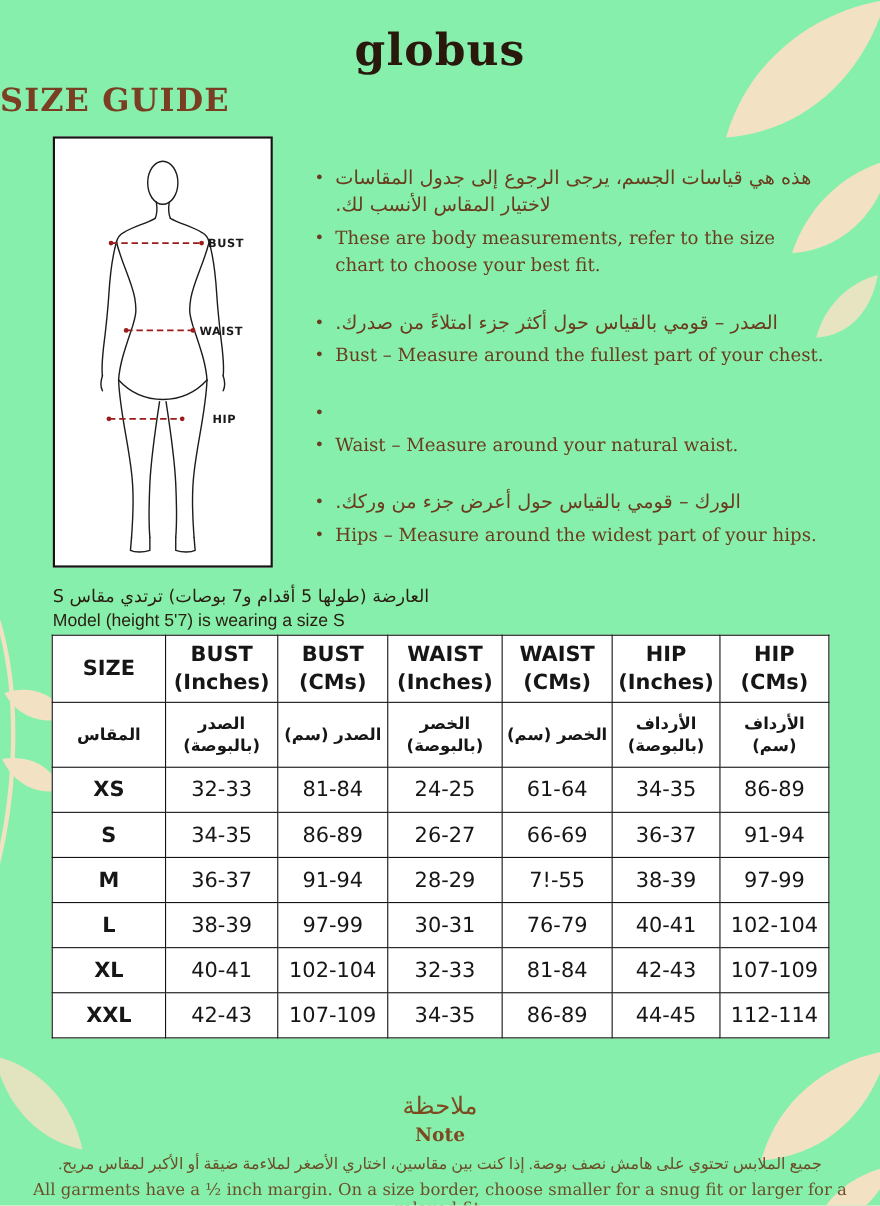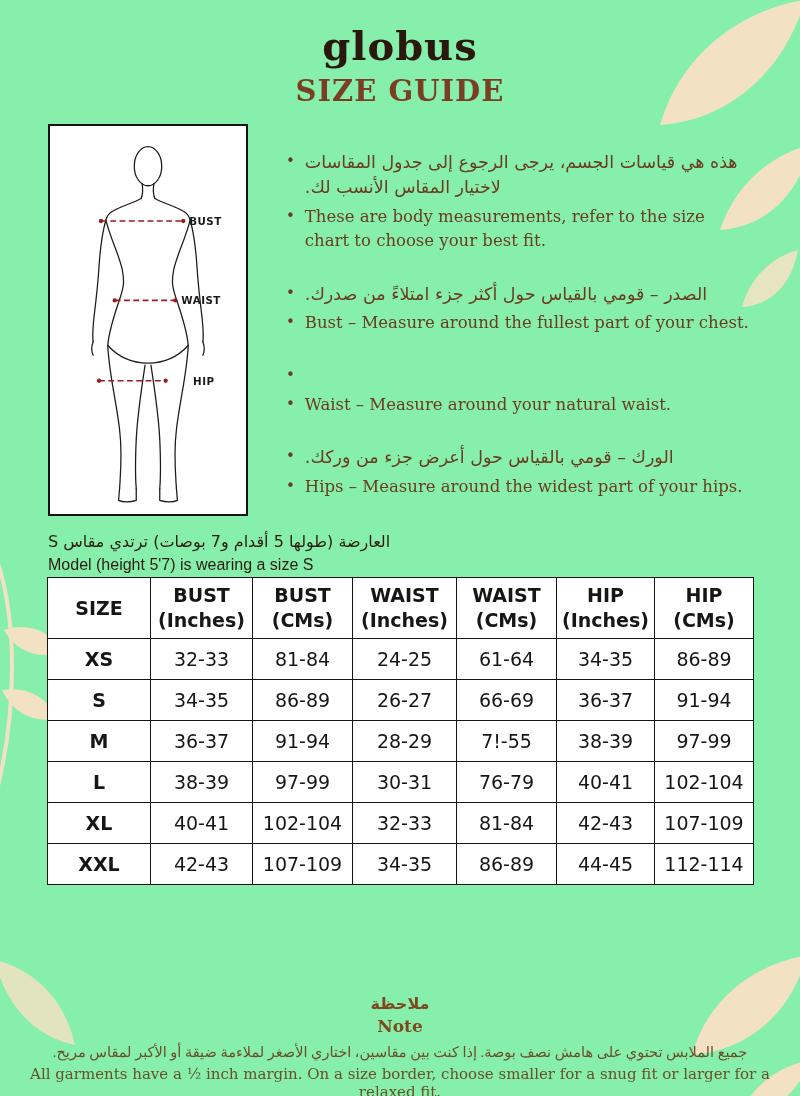--- a/index.html
+++ b/index.html
@@ -10,21 +10,21 @@
   }
   .deco { position:absolute; z-index:0; }
   .content { position:relative; z-index:1; }
 
   .brand {
     position:absolute; top:22px; left:0; width:100%; text-align:center;
     font-family:"DejaVu Serif", serif; font-weight:bold;
     font-size:40px; letter-spacing:1px; color:#2a180d;
   }
   .page-title {
-    position:absolute; top:74px; left:0; width:100%; text-align:center;
+    position:absolute; top:74px; left:0; width:100%; text-align:left;
     font-family:"DejaVu Serif", serif; font-weight:bold;
     font-size:29px; letter-spacing:1px; color:#7a3f22;
   }
 
   .figure-box {
     position:absolute; left:48px; top:124px; width:200px; height:392px;
     background:#ffffff; border:2px solid #141414; box-sizing:border-box;
   }
   .figure-box svg { display:block; width:100%; height:100%; }
   .measure-label {
@@ -68,22 +68,22 @@
   }
   .size-table tr.h-ar th {
     height:58px; font-size:15px; font-weight:bold; white-space:pre-line;
     direction:rtl; line-height:1.35;
   }
   .size-table tbody th { height:40px; font-size:19px; font-weight:bold; }
   .size-table tbody td { height:40px; font-size:19px; font-weight:normal; }
 
   .note { position:absolute; left:0; top:994px; width:100%; text-align:center; }
   .note-title-ar {
-    direction:rtl; font-family:"DejaVu Sans", sans-serif; font-weight:bold;
-    font-size:16px; color:#7d4a1f;
+    direction:rtl; font-family:"DejaVu Sans", sans-serif; font-weight:normal;
+    font-size:22px; color:#7d4a1f;
   }
   .note-title-en {
     font-family:"DejaVu Serif", serif; font-weight:bold;
     font-size:17px; color:#7d4a1f; margin-top:3px;
   }
   .note-ar {
     direction:rtl; font-family:Liberation Serif, serif;
     font-size:14.5px; color:#6b4f28; margin-top:8px;
   }
   .note-en {
@@ -230,20 +230,32 @@
 (CMs)</th>
           <th>WAIST
 (Inches)</th>
           <th>WAIST
 (CMs)</th>
           <th>HIP
 (Inches)</th>
           <th>HIP
 (CMs)</th>
         </tr>
+        <tr class="h-ar">
+          <th lang="ar">المقاس</th>
+          <th lang="ar">الصدر
+(بالبوصة)</th>
+          <th lang="ar">الصدر (سم)</th>
+          <th lang="ar">الخصر
+(بالبوصة)</th>
+          <th lang="ar">الخصر (سم)</th>
+          <th lang="ar">الأرداف
+(بالبوصة)</th>
+          <th lang="ar">الأرداف (سم)</th>
+        </tr>
       </thead>
       <tbody>
         <tr>
           <th>XS</th>
           <td>32-33</td>
           <td>81-84</td>
           <td>24-25</td>
           <td>61-64</td>
           <td>34-35</td>
           <td>86-89</td>

